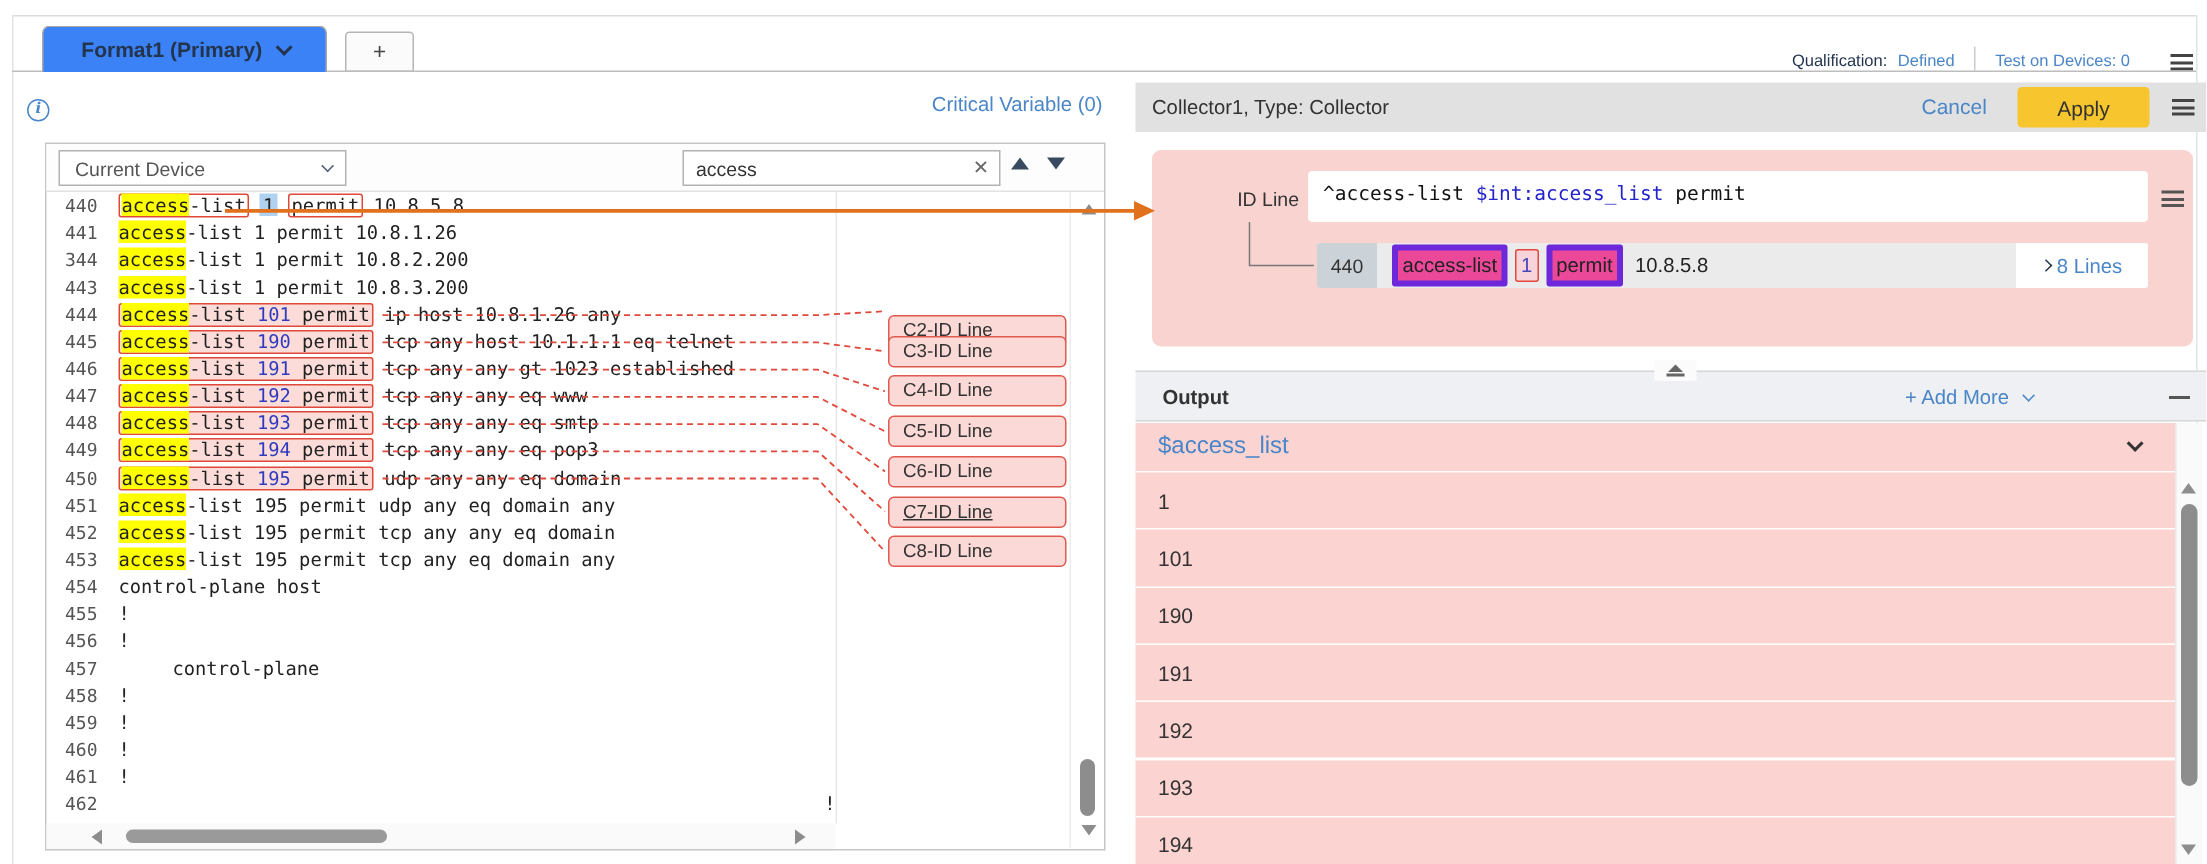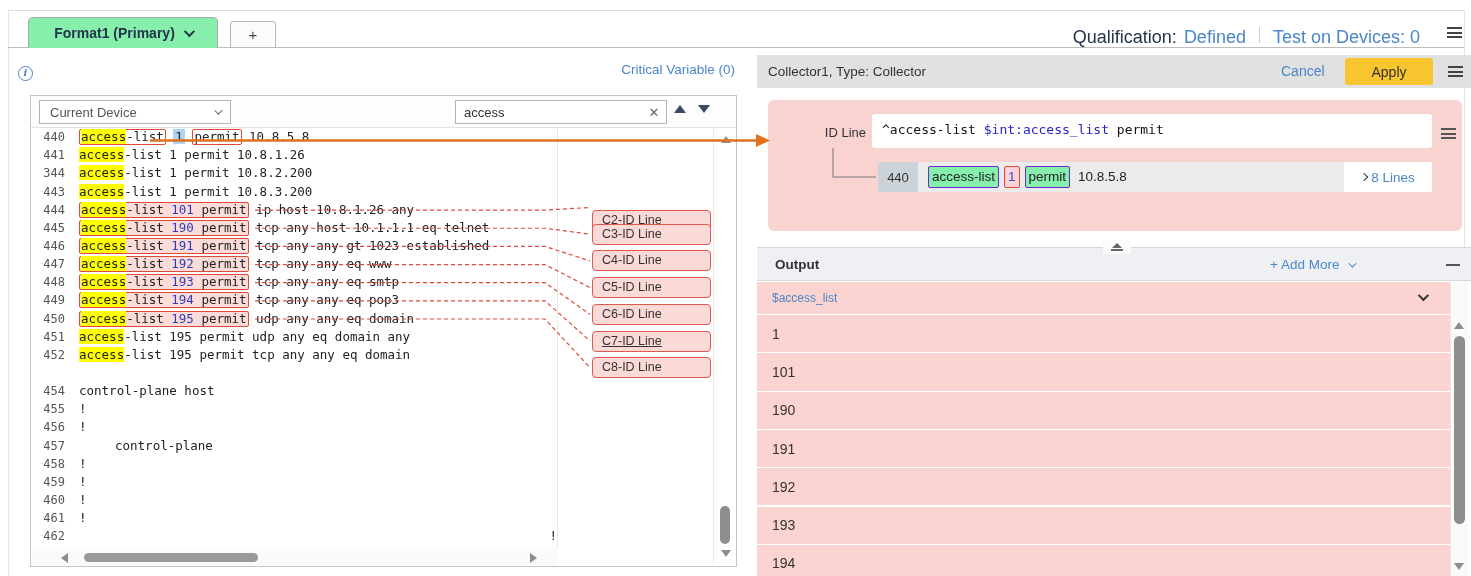--- a/index.html
+++ b/index.html
@@ -6,21 +6,21 @@
   html,body{background:#fff}
   .canvas{position:relative;width:1471px;height:576px;background:#fff;overflow:hidden;
           font-family:"Liberation Sans",sans-serif;color:#333}
   
   .edge-top{position:absolute;left:8px;top:10px;width:1456px;border-top:1px solid #dcdcdc}
   .edge-left{position:absolute;left:8px;top:10px;height:566px;border-left:1px solid #e4e4e4}
   .edge-right{position:absolute;left:1464px;top:10px;height:566px;border-left:1px solid #e4e4e4}
   .tabline{position:absolute;left:8px;top:47px;width:1456px;border-top:1px solid #bdbdbd;z-index:1}
 
   
-  .tab-active{position:absolute;left:28px;top:17px;width:190px;height:31px;background:#86efac;
+  .tab-active{position:absolute;left:28px;top:17px;width:190px;height:31px;background:#3b82f6;
     border:1px solid #a8a8a8;border-bottom:none;border-radius:5px 5px 0 0;z-index:2;
     display:flex;align-items:center;justify-content:center;gap:9px;font-size:14px;font-weight:700;color:var(--navy)}
   .tab-add{position:absolute;left:230px;top:21px;width:46px;height:27px;background:#fbfbfb;
     border:1px solid #b5b5b5;border-radius:3px 3px 0 0;z-index:0;
     display:flex;align-items:center;justify-content:center;font-size:15px;color:#444}
 
   
   .chev{display:inline-block;width:8px;height:8px;border-right:2px solid var(--navy);border-bottom:2px solid var(--navy)}
   .chev-down{transform:rotate(45deg) translateY(-2px)}
   .chev-right{transform:rotate(-45deg)}
@@ -34,21 +34,21 @@
   .s-down{border-left:6px solid transparent;border-right:6px solid transparent;border-top:8px solid #3a4a5e}
   .hamb{display:inline-block;width:15px;height:11px;border-top:2px solid #444;border-bottom:2px solid #444;position:relative}
   .hamb::after{content:"";position:absolute;left:0;right:0;top:50%;transform:translateY(-50%);height:2px;background:#444}
   .info{display:inline-block;width:15px;height:15px;border:1.5px solid var(--accent);border-radius:50%;
         color:var(--accent);text-align:center;font:italic bold 10px/12px "DejaVu Serif",serif}
   .info::after{content:"i"}
   .xicon{color:#666;font-size:13px}
   .xicon::after{content:"\2715"}
 
   
-  .topbar{position:absolute;right:9px;top:27px;height:20px;display:flex;align-items:flex-start;font-size:18px}
+  .topbar{position:absolute;right:9px;top:27px;height:20px;display:flex;align-items:flex-end;font-size:11px}
   .topbar .lab{color:var(--navy)}
   .topbar .blue{color:var(--accent)}
   .topbar .vdiv{width:1px;height:16px;background:#ccc;margin:0 13px}
   .topbar .gap{width:7px}
 
   .info-wrap{position:absolute;left:18px;top:62px}
   .critical-link{position:absolute;left:555px;top:62px;width:180px;text-align:right;color:var(--accent);font-size:13.5px}
 
   
   .left-panel{position:absolute;left:30px;top:95px;width:707px;height:472px;border:1px solid #c6c6c6;background:#fff}
@@ -101,39 +101,39 @@
      font-family:"DejaVu Sans Mono",monospace;font-size:13px;line-height:32px;padding:0 10px;white-space:pre;overflow:hidden}
   .seg-blue{color:#2323cc}.seg-dark{color:#111}
   .pattern-menu{position:absolute;left:673px;top:25px}
   .pattern-menu .hamb{border-color:#555}.pattern-menu .hamb::after{background:#555}
   .match-row{position:absolute;left:110px;top:62px;width:554px;height:30px;background:#ebebeb;border-radius:2px;
      display:flex;align-items:center}
   .match-ln{flex:none;width:40px;height:30px;background:#ccd3d8;display:flex;align-items:center;justify-content:center;
      font-size:13px;color:#333;border-radius:2px 0 0 2px}
   #match-tokens{display:flex;align-items:center;gap:5px;margin-left:10px;font-size:13.5px;color:#222}
   .mtok{padding:0 3px;border-radius:2px;line-height:20px}
-  .mtok-green{border:1px solid #6d28d9;background:#86efac}
+  .mtok-green{border:4px solid #6d28d9;background:#ec4899}
   .mtok-red{border:1px solid #e0493a;background:#f8d3da;color:#4747bb}
   .expand-cell{margin-left:auto;width:88px;height:30px;background:#fff;display:flex;align-items:center;
      justify-content:center;gap:4px;border-radius:0 2px 2px 0}
   .expand-label{color:var(--accent);font-size:13.5px}
 
   .output-header{position:absolute;left:757px;top:247px;width:714px;height:34px;background:#eef0f3;
      border-top:1px solid #d8d8d8;border-bottom:1px solid #d8d8d8;display:flex;align-items:center}
   .output-title{margin-left:18px;font-weight:700;font-size:13.5px;color:#333}
   .collapse-widget{position:absolute;left:346px;top:-8px;width:28px;height:14px;background:#fbfbfb;
      display:flex;flex-direction:column;align-items:center;justify-content:center}
   .collapse-widget .tri{border-left:5px solid transparent;border-right:5px solid transparent;border-bottom:5px solid #666;width:0;height:0}
   .collapse-widget .bar{width:12px;height:2px;background:#666;margin-top:1px}
   .add-more{position:absolute;left:513px;top:9px;display:flex;align-items:center;gap:9px;color:var(--accent);font-size:13.5px}
   .add-more .chev{border-color:var(--accent)}
   .minus-btn{position:absolute;left:689px;top:16px;width:14px;height:2px;background:#555}
 
   .var-row{position:absolute;left:757px;top:282px;width:693px;height:32px;background:var(--pinkRow);
-     display:flex;align-items:center;font-size:12px}
+     display:flex;align-items:center;font-size:16px}
   .var-name{margin-left:15px;color:var(--accent)}
   .var-chev{position:absolute;right:24px;top:11px}
   .out-row{position:absolute;left:757px;width:693px;height:38.3px;background:var(--pinkRow);
      border-top:1px solid rgba(255,255,255,.95);display:flex;align-items:center;font-size:14px;color:#333}
   .out-row span{margin-left:15px}
   .out-sb{position:absolute;left:1450px;top:282px;width:18px;height:294px;background:#fafafa;border-left:1px solid #e8e8e8}
   .out-sb .up{position:absolute;left:3px;top:40px}
   .out-sb .thumb{position:absolute;left:3px;top:54px;width:11px;height:188px;background:#8d8d8d;border-radius:6px}
   .out-sb .down{position:absolute;left:3px;bottom:6px}
 
@@ -197,20 +197,21 @@
       <div class="code-row" style="top: 54.45px;"><span class="lnum">443</span><span class="ltext"><span class="tok-match">access</span><span>-list 1 permit 10.8.3.200</span></span></div>
       <div class="code-row" style="top: 72.6px;"><span class="lnum">444</span><span class="ltext"><span class="tok-box tok-fill"><span class="tok-match">access</span><span>-list </span><span class="tok-num">101</span><span> permit</span></span><span> ip host 10.8.1.26 any</span></span></div>
       <div class="code-row" style="top: 90.75px;"><span class="lnum">445</span><span class="ltext"><span class="tok-box tok-fill"><span class="tok-match">access</span><span>-list </span><span class="tok-num">190</span><span> permit</span></span><span> tcp any host 10.1.1.1 eq telnet</span></span></div>
       <div class="code-row" style="top: 108.9px;"><span class="lnum">446</span><span class="ltext"><span class="tok-box tok-fill"><span class="tok-match">access</span><span>-list </span><span class="tok-num">191</span><span> permit</span></span><span> tcp any any gt 1023 established</span></span></div>
       <div class="code-row" style="top: 127.05px;"><span class="lnum">447</span><span class="ltext"><span class="tok-box tok-fill"><span class="tok-match">access</span><span>-list </span><span class="tok-num">192</span><span> permit</span></span><span> tcp any any eq www</span></span></div>
       <div class="code-row" style="top: 145.2px;"><span class="lnum">448</span><span class="ltext"><span class="tok-box tok-fill"><span class="tok-match">access</span><span>-list </span><span class="tok-num">193</span><span> permit</span></span><span> tcp any any eq smtp</span></span></div>
       <div class="code-row" style="top: 163.35px;"><span class="lnum">449</span><span class="ltext"><span class="tok-box tok-fill"><span class="tok-match">access</span><span>-list </span><span class="tok-num">194</span><span> permit</span></span><span> tcp any any eq pop3</span></span></div>
       <div class="code-row" style="top: 181.5px;"><span class="lnum">450</span><span class="ltext"><span class="tok-box tok-fill"><span class="tok-match">access</span><span>-list </span><span class="tok-num">195</span><span> permit</span></span><span> udp any any eq domain</span></span></div>
       <div class="code-row" style="top: 199.65px;"><span class="lnum">451</span><span class="ltext"><span class="tok-match">access</span><span>-list 195 permit udp any eq domain any</span></span></div>
       <div class="code-row" style="top: 217.8px;"><span class="lnum">452</span><span class="ltext"><span class="tok-match">access</span><span>-list 195 permit tcp any any eq domain</span></span></div>
+      <div class="code-row" style="top: 235.95px;"><span class="lnum">453</span><span class="ltext"><span class="tok-match">access</span><span>-list 195 permit tcp any eq domain any</span></span></div>
       <div class="code-row" style="top: 254.1px;"><span class="lnum">454</span><span class="ltext"><span>control-plane host</span></span></div>
       <div class="code-row" style="top: 272.25px;"><span class="lnum">455</span><span class="ltext"><span>!</span></span></div>
       <div class="code-row" style="top: 290.4px;"><span class="lnum">456</span><span class="ltext"><span>!</span></span></div>
       <div class="code-row" style="top: 308.55px; gap: 36px;"><span class="lnum">457</span><span class="ltext"><span>control-plane</span></span></div>
       <div class="code-row" style="top: 326.7px;"><span class="lnum">458</span><span class="ltext"><span>!</span></span></div>
       <div class="code-row" style="top: 344.85px;"><span class="lnum">459</span><span class="ltext"><span>!</span></span></div>
       <div class="code-row" style="top: 363px;"><span class="lnum">460</span><span class="ltext"><span>!</span></span></div>
       <div class="code-row" style="top: 381.15px;"><span class="lnum">461</span><span class="ltext"><span>!</span></span></div>
       <div class="code-row" style="top: 399.3px; justify-content: space-between;"><span class="lnum">462</span><span class="ltext"><span>!</span></span></div>
       <div class="code-row" style="top: 417.45px;"><span class="lnum">463</span><span class="ltext"><span>!</span></span></div>

